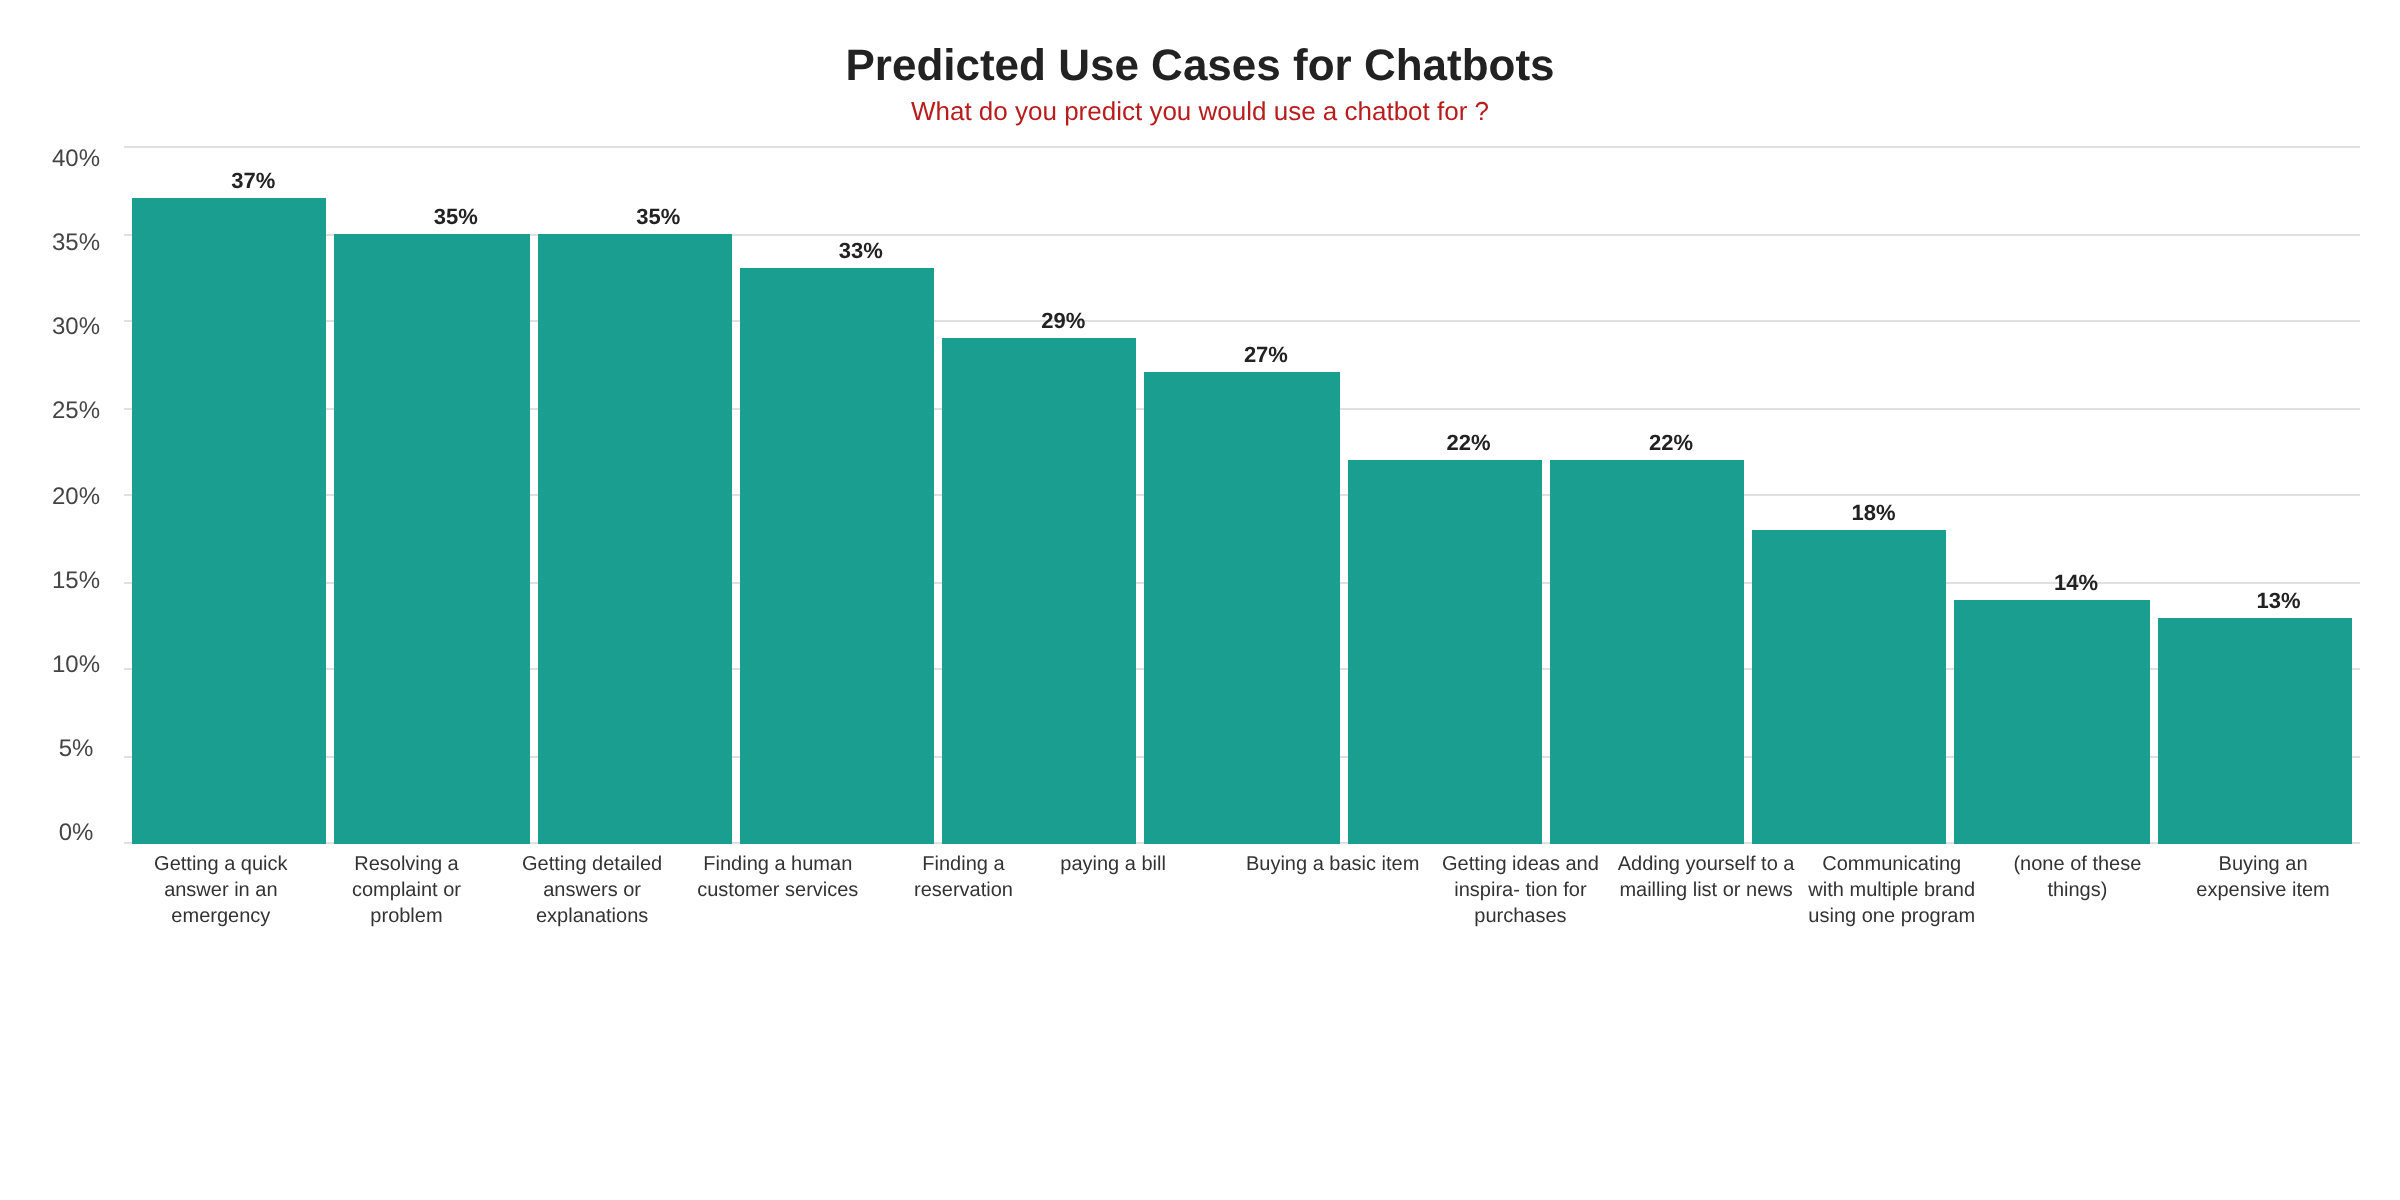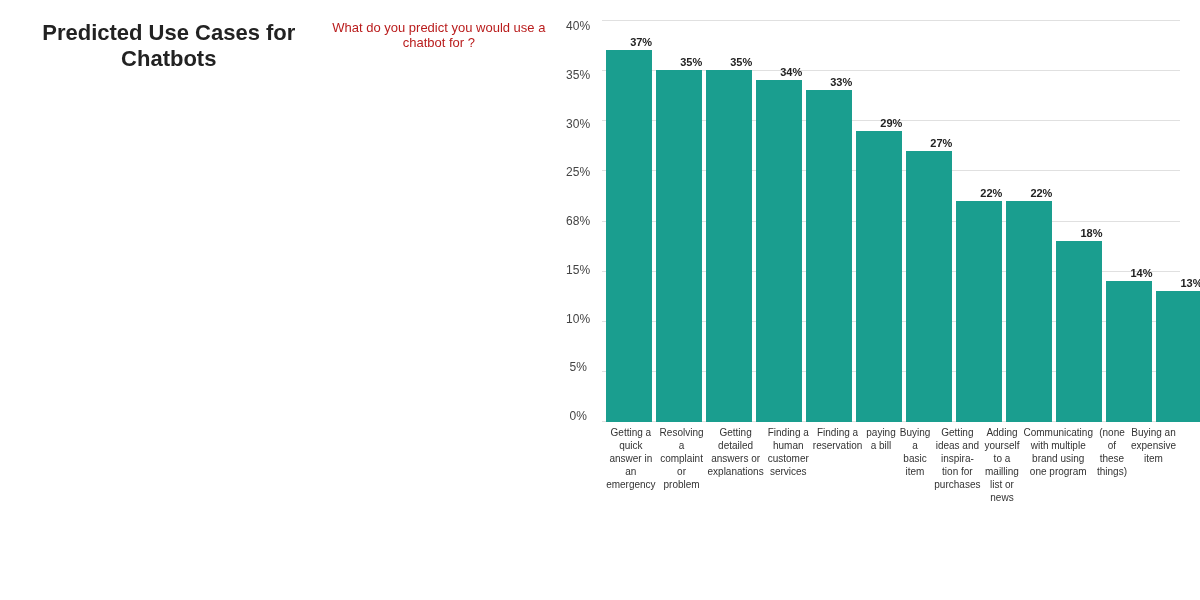--- a/index.html
+++ b/index.html
@@ -8,21 +8,21 @@
       background: #fff;
       width: 1200px;
       height: 600px;
       overflow: hidden;
     }
     .chart-container {
       width: 1200px;
       height: 512px;
       padding: 20px 20px 10px 20px;
       display: flex;
-      flex-direction: row;
+      flex-direction: column;
     }
     .chart-title {
       text-align: center;
       font-size: 22px;
       font-weight: bold;
       color: #222;
       margin-bottom: 2px;
     }
     .chart-subtitle {
       text-align: center;
@@ -133,21 +133,21 @@
 
 <div class="chart-container">
   <div class="chart-title">Predicted Use Cases for Chatbots</div>
   <div class="chart-subtitle">What do you predict you would use a chatbot for ?</div>
   <div class="chart-area">
     <div class="y-axis" id="y-axis-container">
         <div class="y-label">40%</div>
         <div class="y-label">35%</div>
         <div class="y-label">30%</div>
         <div class="y-label">25%</div>
-        <div class="y-label">68%</div>
+        <div class="y-label">20%</div>
         <div class="y-label">15%</div>
         <div class="y-label">10%</div>
         <div class="y-label">5%</div>
         <div class="y-label">0%</div>
       </div>
     <div class="bars-and-labels">
       <div class="bars-wrapper">
         <div class="grid-lines" id="grid-lines-container">
             <div class="grid-line"></div>
             <div class="grid-line"></div>
@@ -166,24 +166,20 @@
             </div>
             <div class="bar-col">
               <div class="bar-value">35%</div>
               <div class="bar" style="height: 87.5%;"></div>
             </div>
             <div class="bar-col">
               <div class="bar-value">35%</div>
               <div class="bar" style="height: 87.5%;"></div>
             </div>
             <div class="bar-col">
-              <div class="bar-value">34%</div>
-              <div class="bar" style="height: 85%;"></div>
-            </div>
-            <div class="bar-col">
               <div class="bar-value">33%</div>
               <div class="bar" style="height: 82.5%;"></div>
             </div>
             <div class="bar-col">
               <div class="bar-value">29%</div>
               <div class="bar" style="height: 72.5%;"></div>
             </div>
             <div class="bar-col">
               <div class="bar-value">27%</div>
               <div class="bar" style="height: 67.5%;"></div>

